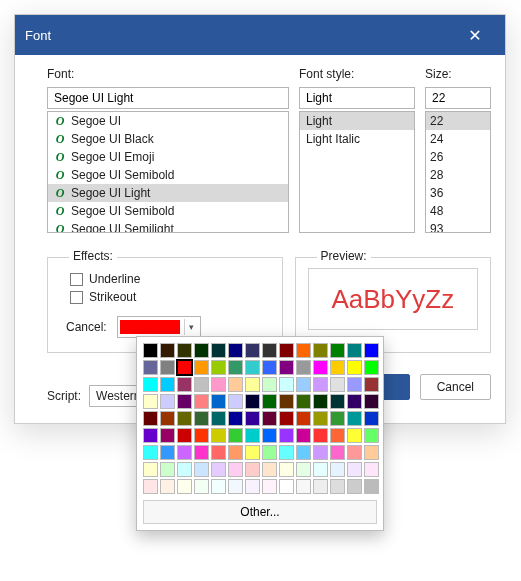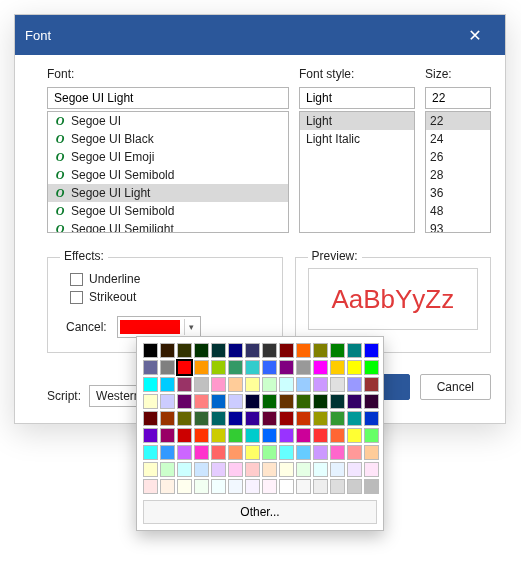--- a/index.html
+++ b/index.html
@@ -17,21 +17,21 @@
 .input { height: 22px; border: 1px solid #b5b5b5; padding: 2px 6px; font-size: 12px; outline: none; width: 100%; }
 .listbox { border: 1px solid #b5b5b5; margin-top: 2px; overflow-y: auto; background: #fff; position: relative; }
 .listbox.fontlist { height: 122px; }
 .listbox.stylelist { height: 122px; }
 .listbox.sizelist { height: 122px; }
 .listitem { height: 18px; padding: 1px 6px; display: flex; align-items: center; gap: 5px; cursor: pointer; white-space: nowrap; }
 .listitem.selected { background: #d9d9d9; }
 .listitem.sizeitem { padding: 1px 4px; }
 .fonticon { width: 12px; height: 12px; display: inline-flex; align-items: center; justify-content: center; font-style: italic; font-weight: bold; color: #0a7a2b; font-size: 12px; font-family: Georgia, serif; }
 .groupbox { border: 1px solid #d0d0d0; padding: 10px 12px 14px 12px; position: relative; margin-top: 24px; }
-.groupbox .legend { position: absolute; top: -9px; left: 12px; background: #fff; padding: 0 4px; font-size: 12px; }
+.groupbox .legend { position: absolute; top: -9px; left: 21px; background: #fff; padding: 0 4px; font-size: 12px; }
 .row2 { display: flex; gap: 12px; }
 .effects { flex: 1 1 240px; }
 .preview { flex: 1 1 200px; }
 .chk { display: flex; align-items: center; gap: 6px; margin: 4px 0 4px 10px; }
 .chkbox { width: 13px; height: 13px; border: 1px solid #7a7a7a; background: #fff; }
 .colorrow { display: flex; align-items: center; gap: 10px; margin-top: 12px; margin-left: 6px; }
 .colorbtn { width: 84px; height: 22px; border: 1px solid #b5b5b5; display: flex; align-items: center; padding: 2px; gap: 4px; cursor: pointer; position: relative; }
 .swatch { flex: 1; height: 14px; background: #ff0000; }
 .dropdownarrow { width: 14px; height: 100%; border-left: 1px solid #d0d0d0; display: flex; align-items: center; justify-content: center; font-size: 9px; color: #555; }
 .previewbox { height: 62px; border: 1px solid #d0d0d0; display: flex; align-items: center; justify-content: center; font-size: 26px; font-weight: 300; }

